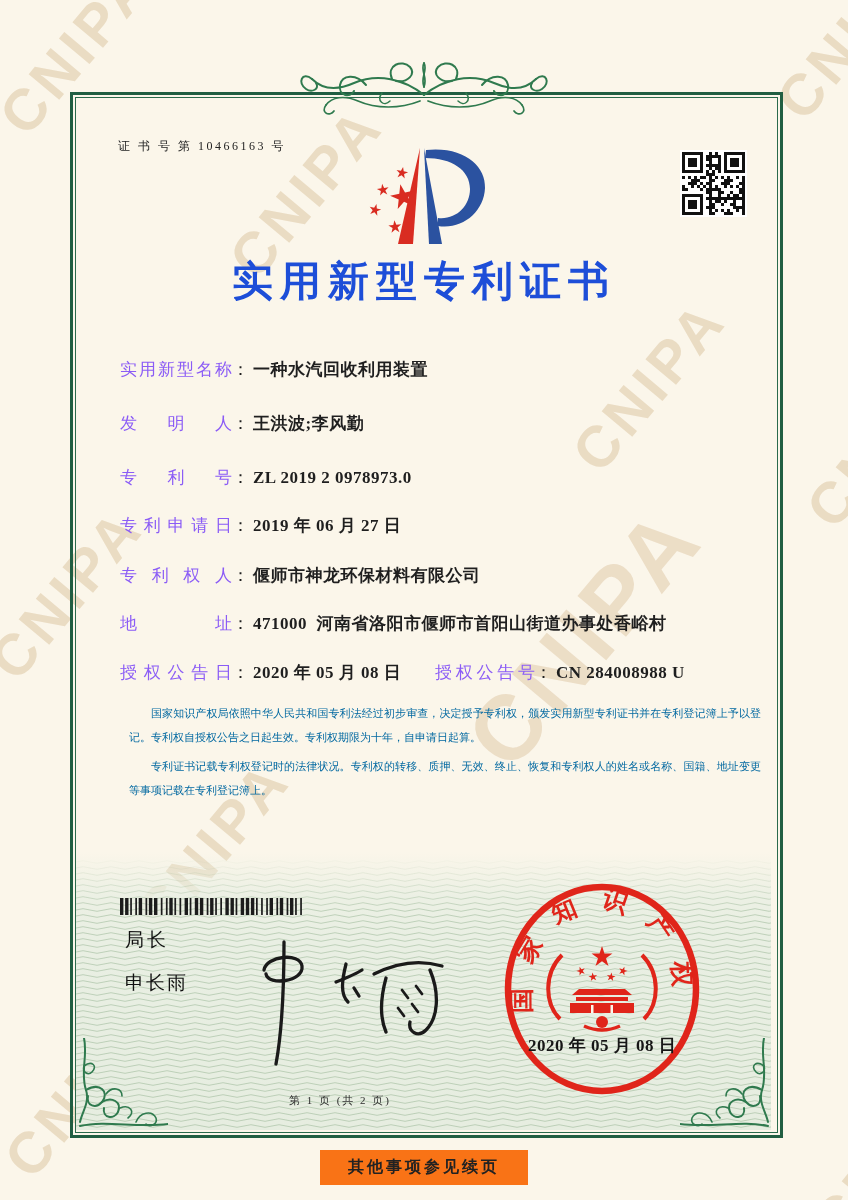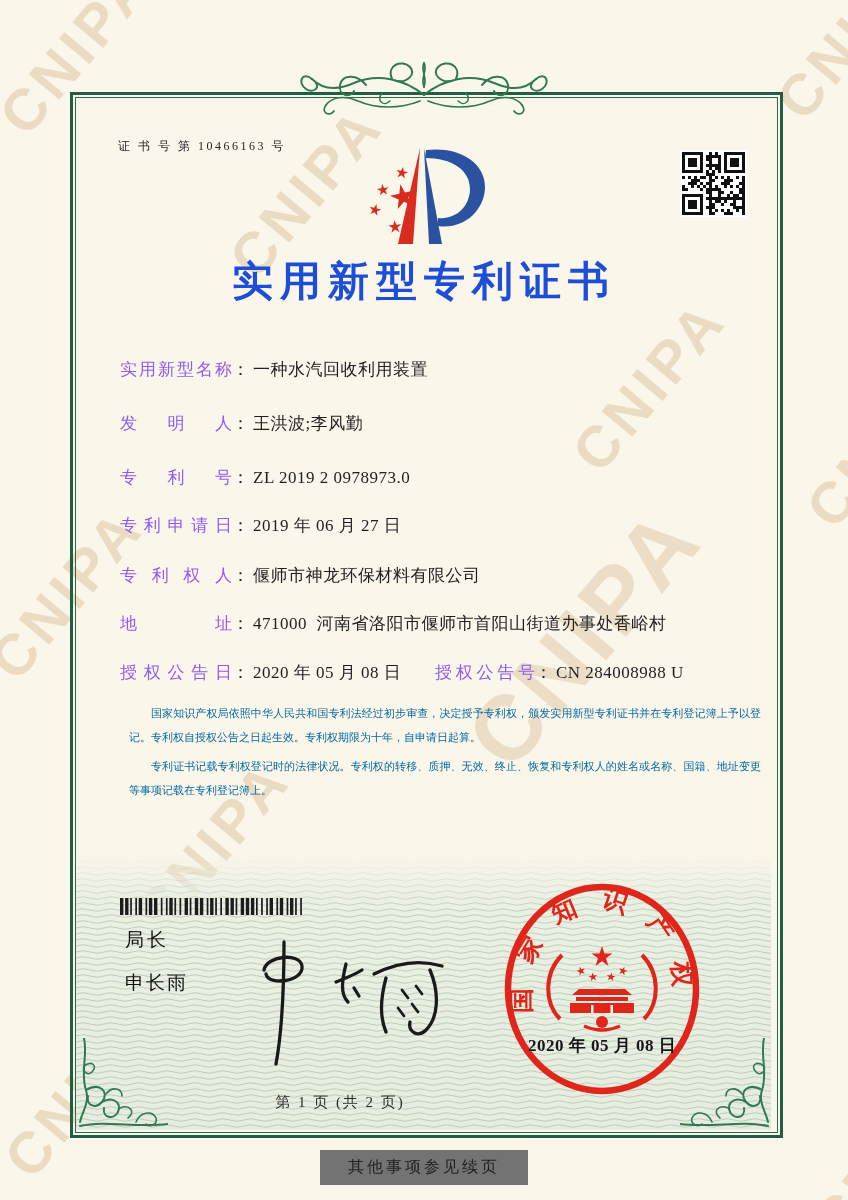--- a/index.html
+++ b/index.html
@@ -21,39 +21,39 @@
   .frame-inner{position:absolute;left:2px;top:2px;right:2px;bottom:2px;border:1px solid #2a6a4c;}
   .content{position:absolute;inset:0;z-index:4;}
   .cert-no{position:absolute;left:118px;top:138px;font-size:12px;letter-spacing:2.5px;color:#222;}
   .logo{position:absolute;left:356px;top:142px;}
   .qr{position:absolute;left:680px;top:150px;background:#fff;padding:2px;}
   .title{position:absolute;left:0;top:254px;width:848px;text-align:center;
          font-size:41px;font-weight:600;letter-spacing:7px;color:#1d4ed8;}
   .frow{position:absolute;left:120px;font-size:17px;white-space:nowrap;}
   .f-label{display:inline-block;width:112px;text-align:justify;text-align-last:justify;color:#8b5cf6;}
   .f-colon{display:inline-block;margin-right:4px;}
-  .f-value{white-space:pre-wrap;letter-spacing:0.5px;}
+  .f-value{white-space:pre-wrap;letter-spacing:0.5px;font-weight:bold;}
   .frow.g2{left:435px;}
   .frow.g2 .f-label{width:100px;}
   .body-text{position:absolute;left:129px;top:701px;width:632px;font-size:11px;
              line-height:24.4px;text-align:justify;color:#0369a1;}
   .body-text p{margin:0;text-indent:2em;}
   .body-text p + p{margin-top:4px;}
   .barcode{position:absolute;left:120px;top:898px;}
   .signer{position:absolute;left:125px;top:927px;font-size:19px;letter-spacing:3px;color:#111;}
   .signer .line2{margin-top:17px;letter-spacing:2px;}
   .signature{position:absolute;left:250px;top:936px;}
   .seal{position:absolute;left:497px;top:876px;}
   .seal-date{position:absolute;left:497px;top:1034px;width:210px;text-align:center;
              font-size:17px;font-weight:600;color:#161616;letter-spacing:0.5px;white-space:pre;}
   .page-info{position:absolute;left:0;top:1093px;width:680px;text-align:center;
-             font-size:15px;letter-spacing:2px;color:#2c2c2c;}
+             font-size:11px;letter-spacing:2px;color:#2c2c2c;}
   .foot-note{position:absolute;left:0;top:1150px;width:848px;text-align:center;}
-  .foot-note span{display:inline-block;background:#737373;padding:7px 28px;font-size:16px;
-                  letter-spacing:3px;color:#222;}
+  .foot-note span{display:inline-block;background:#f97316;padding:7px 28px;font-size:16px;
+                  letter-spacing:3px;color:#222;font-weight:bold;}
   .ornament-top{position:absolute;left:292px;top:57px;z-index:5;}
   .corner{position:absolute;z-index:5;}
   .corner.bl{left:76px;top:1038px;}
   .corner.br{left:680px;top:1038px;transform:scaleX(-1);}
 </style>
 </head>
 <body>
 
 <div class="page">
 

